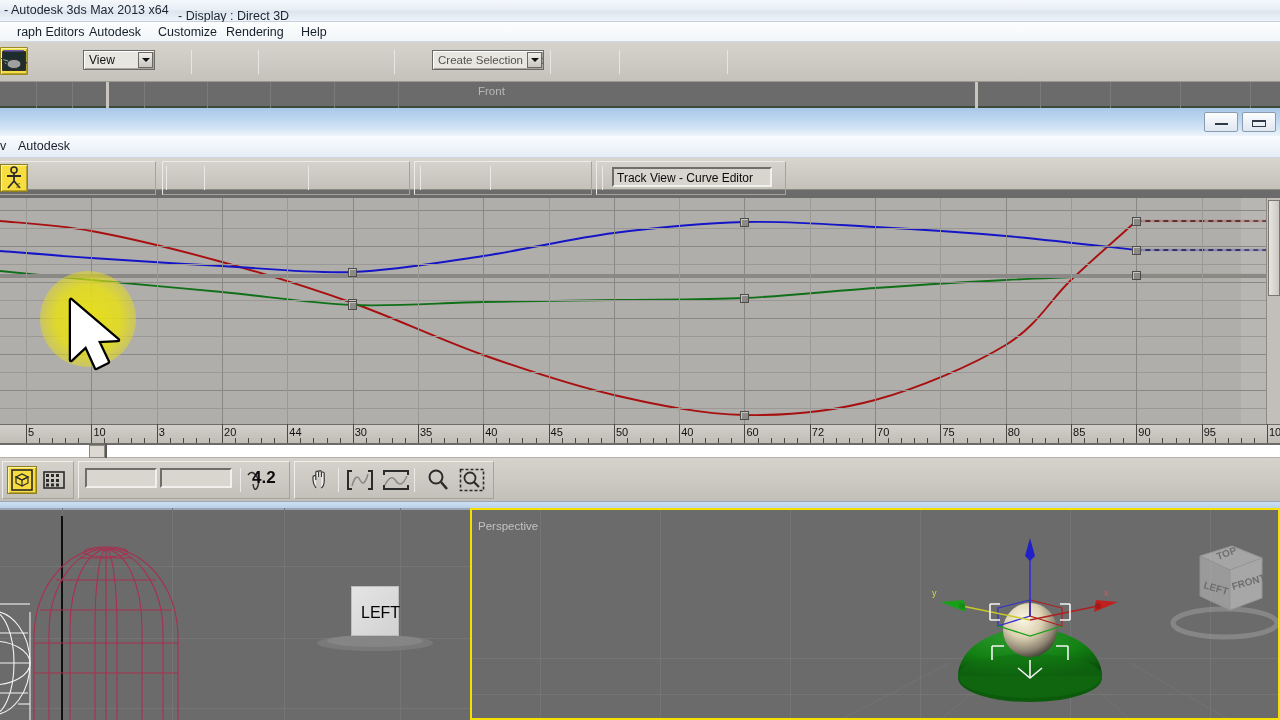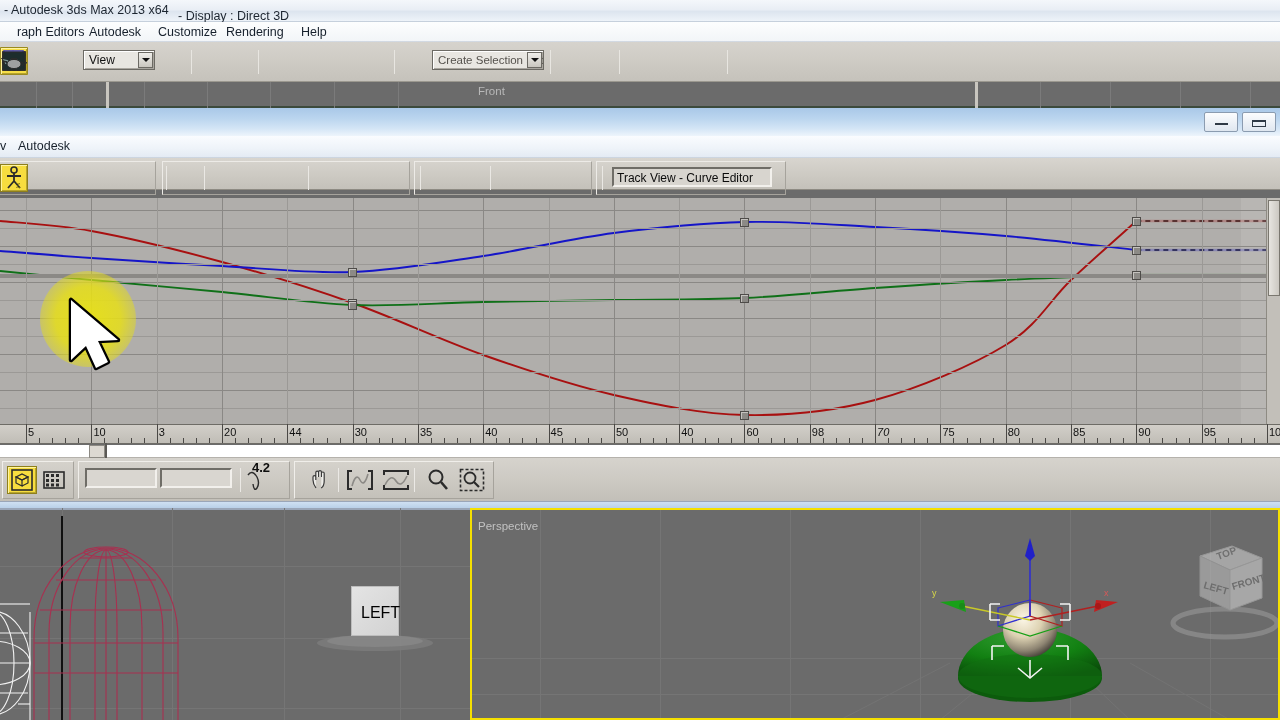--- a/index.html
+++ b/index.html
@@ -196,21 +196,21 @@
     display:flex; align-items:center; justify-content:center; border:1px solid transparent;
   }
   .bb-btn.on{
     background:#f7dd3f; border:1px solid #8e7f1c;
     box-shadow:inset 1px 1px 0 #fff49f, inset -1px -1px 0 #b7a52d;
   }
   .bb-field{
     position:absolute; top:10px; height:20px;
     background:#d9d6d0; border:2px solid; border-color:#6f6d67 #f2f0ec #f2f0ec #6f6d67;
   }
-  .bb-val{ position:absolute; top:2px; font-size:13px; color:#0d0d0d; font-weight:bold; }
+  .bb-val{ position:absolute; top:10px; font-size:17px; color:#0d0d0d; font-weight:bold; }
   .bb-sep{ position:absolute; top:10px; width:1px; height:24px; background:#97948d; border-right:1px solid #ebe9e5; }
 
   .bluestrip{
     position:absolute; left:0; top:502px; width:1280px; height:6px;
     background:linear-gradient(180deg,#cfe0f2,#b9d0e8);
   }
 
   
   .vp{ position:absolute; background:#6b6b6b; overflow:hidden; }
   .vp-left{ left:0; top:508px; width:470px; height:212px; }
@@ -723,27 +723,27 @@
       <div class="tick" style="left: 705.306px; height: 5px;"></div>
       <div class="tick" style="left: 718.367px; height: 5px;"></div>
       <div class="tick" style="left: 731.429px; height: 5px;"></div>
       <div class="tick" style="left: 744.49px; height: 19px;"></div>
       <div class="lbl" style="left: 746.49px;">60</div>
       <div class="tick" style="left: 757.551px; height: 5px;"></div>
       <div class="tick" style="left: 770.612px; height: 5px;"></div>
       <div class="tick" style="left: 783.673px; height: 5px;"></div>
       <div class="tick" style="left: 796.735px; height: 5px;"></div>
       <div class="tick" style="left: 809.796px; height: 19px;"></div>
-      <div class="lbl" style="left: 811.796px;">98</div>
+      <div class="lbl" style="left: 811.796px;">72</div>
       <div class="tick" style="left: 822.857px; height: 5px;"></div>
       <div class="tick" style="left: 835.918px; height: 5px;"></div>
       <div class="tick" style="left: 848.98px; height: 5px;"></div>
       <div class="tick" style="left: 862.041px; height: 5px;"></div>
       <div class="tick" style="left: 875.102px; height: 19px;"></div>
-      <div class="lbl" style="left: 877.102px; font-style: italic;">70</div>
+      <div class="lbl" style="left: 877.102px;">70</div>
       <div class="tick" style="left: 888.163px; height: 5px;"></div>
       <div class="tick" style="left: 901.224px; height: 5px;"></div>
       <div class="tick" style="left: 914.286px; height: 5px;"></div>
       <div class="tick" style="left: 927.347px; height: 5px;"></div>
       <div class="tick" style="left: 940.408px; height: 19px;"></div>
       <div class="lbl" style="left: 942.408px;">75</div>
       <div class="tick" style="left: 953.469px; height: 5px;"></div>
       <div class="tick" style="left: 966.531px; height: 5px;"></div>
       <div class="tick" style="left: 979.592px; height: 5px;"></div>
       <div class="tick" style="left: 992.653px; height: 5px;"></div>

